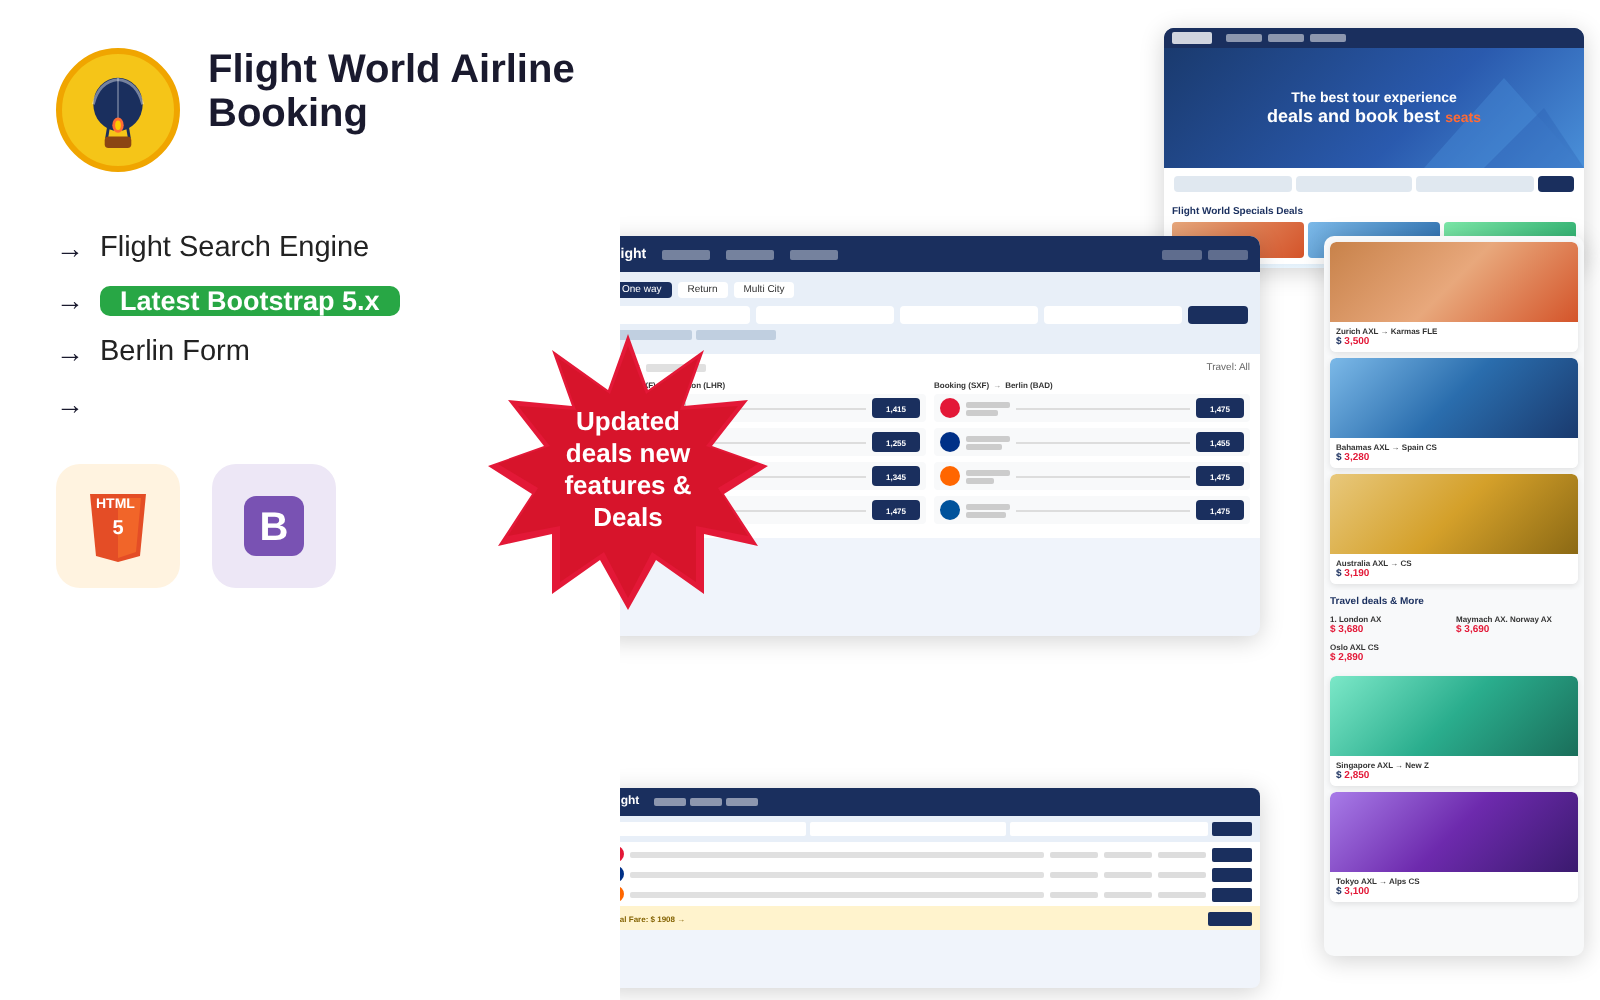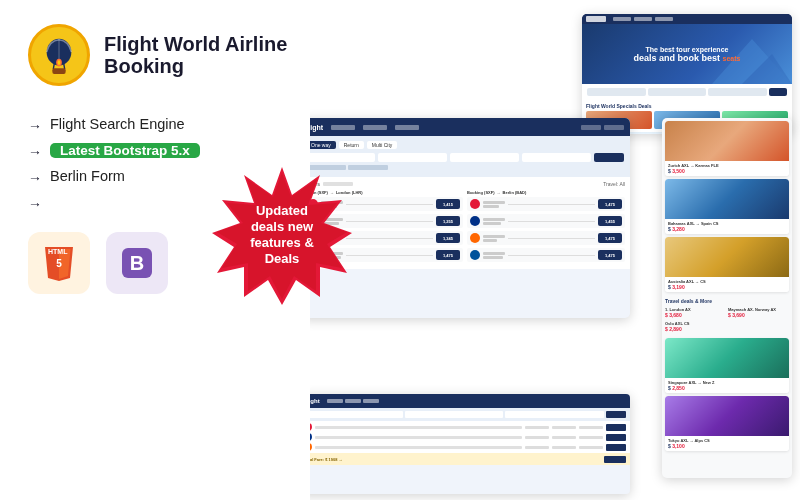--- a/index.html
+++ b/index.html
@@ -28,21 +28,21 @@
       display: flex;
       flex-direction: column;
       gap: 0;
       flex-shrink: 0;
       background: #fff;
     }
 
     
     .brand-row {
       display: flex;
-      align-items: center;
+      align-items: flex-start;
       gap: 14px;
       margin-bottom: 12px;
     }
     .logo-circle {
       width: 62px;
       height: 62px;
       border-radius: 50%;
       background: #f5c518;
       border: 3px solid #f0a500;
       display: flex;
@@ -96,21 +96,21 @@
       color: #fff;
       border-radius: 5px;
       padding: 0 10px;
       font-size: 13.5px;
       font-weight: 700;
     }
 
     
     .starburst-container {
       position: absolute;
-      left: 212px;
+      left: 244px;
       top: 165px;
       z-index: 10;
     }
     .starburst {
       width: 140px;
       height: 140px;
       position: relative;
       display: flex;
       align-items: center;
       justify-content: center;

